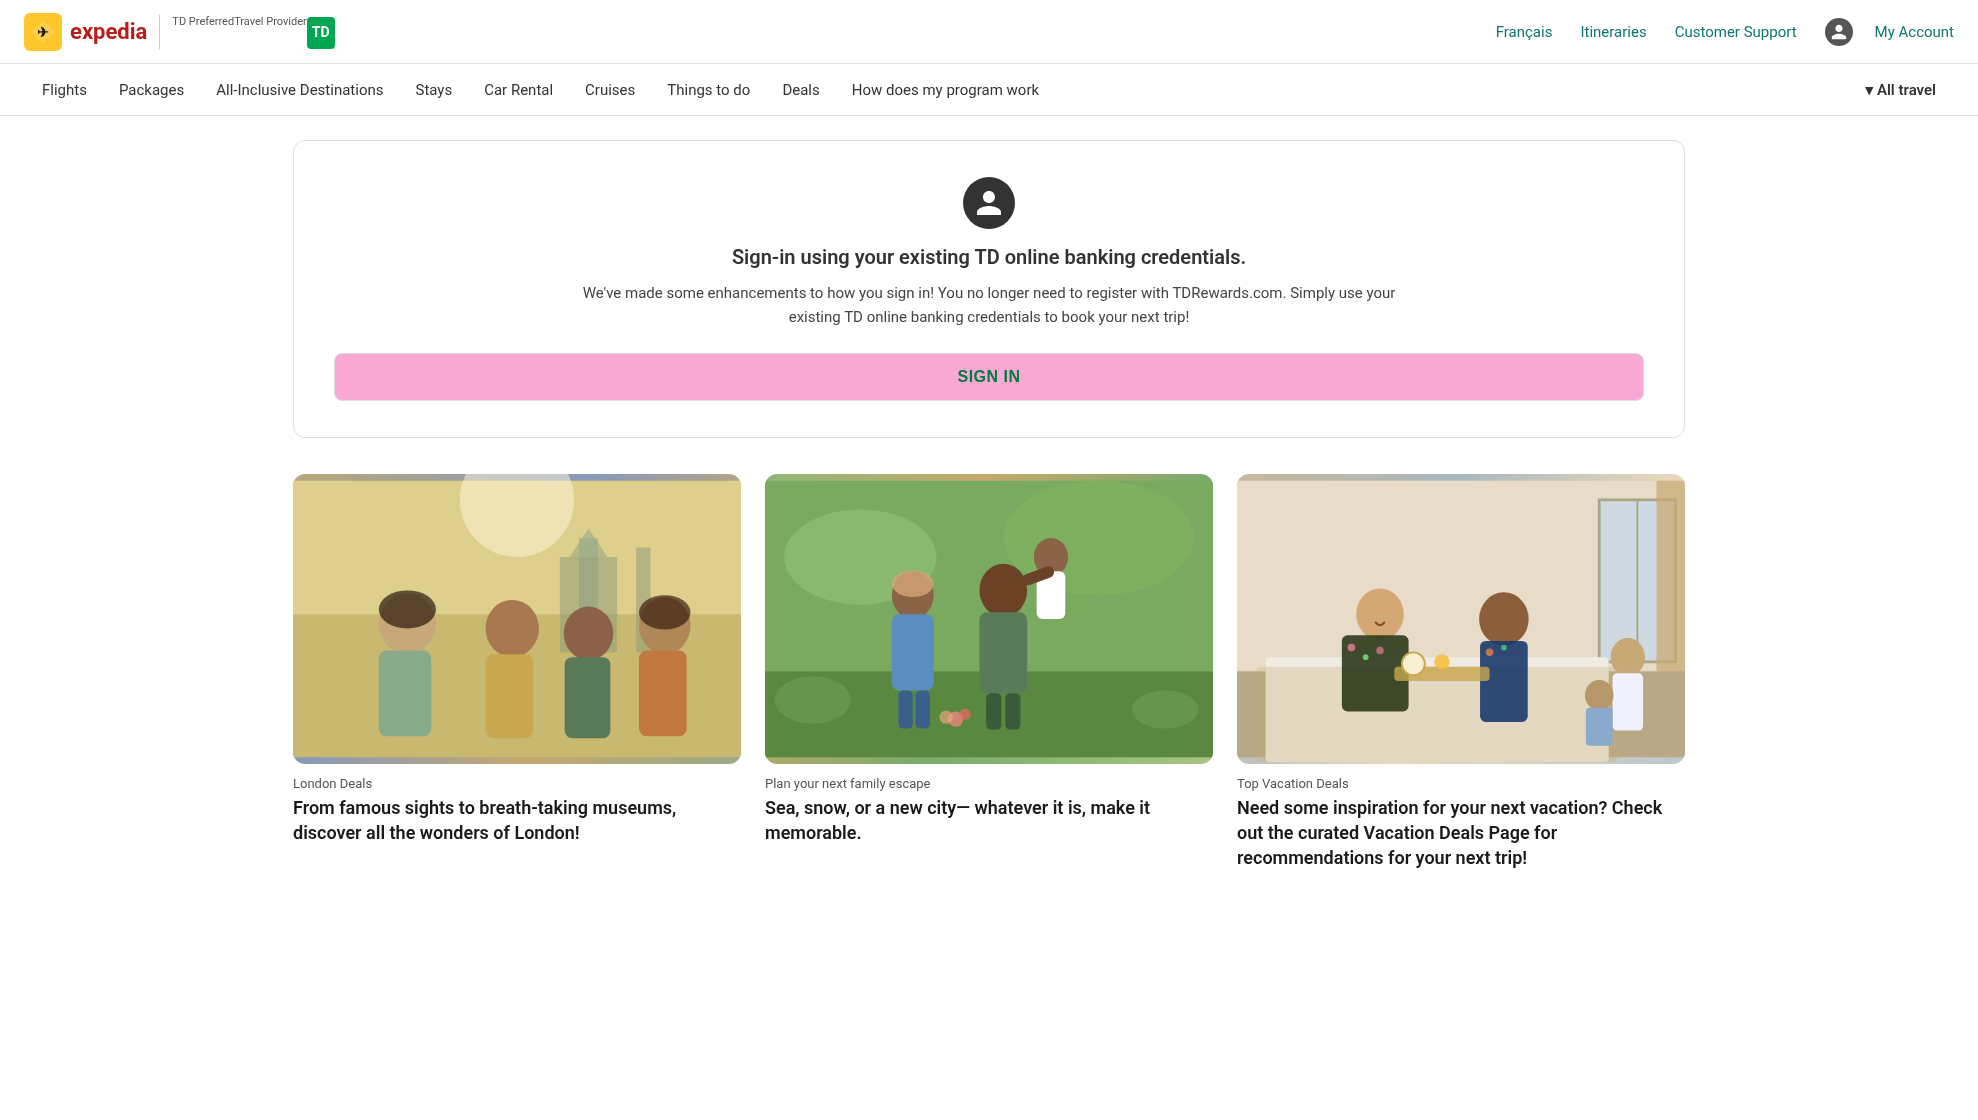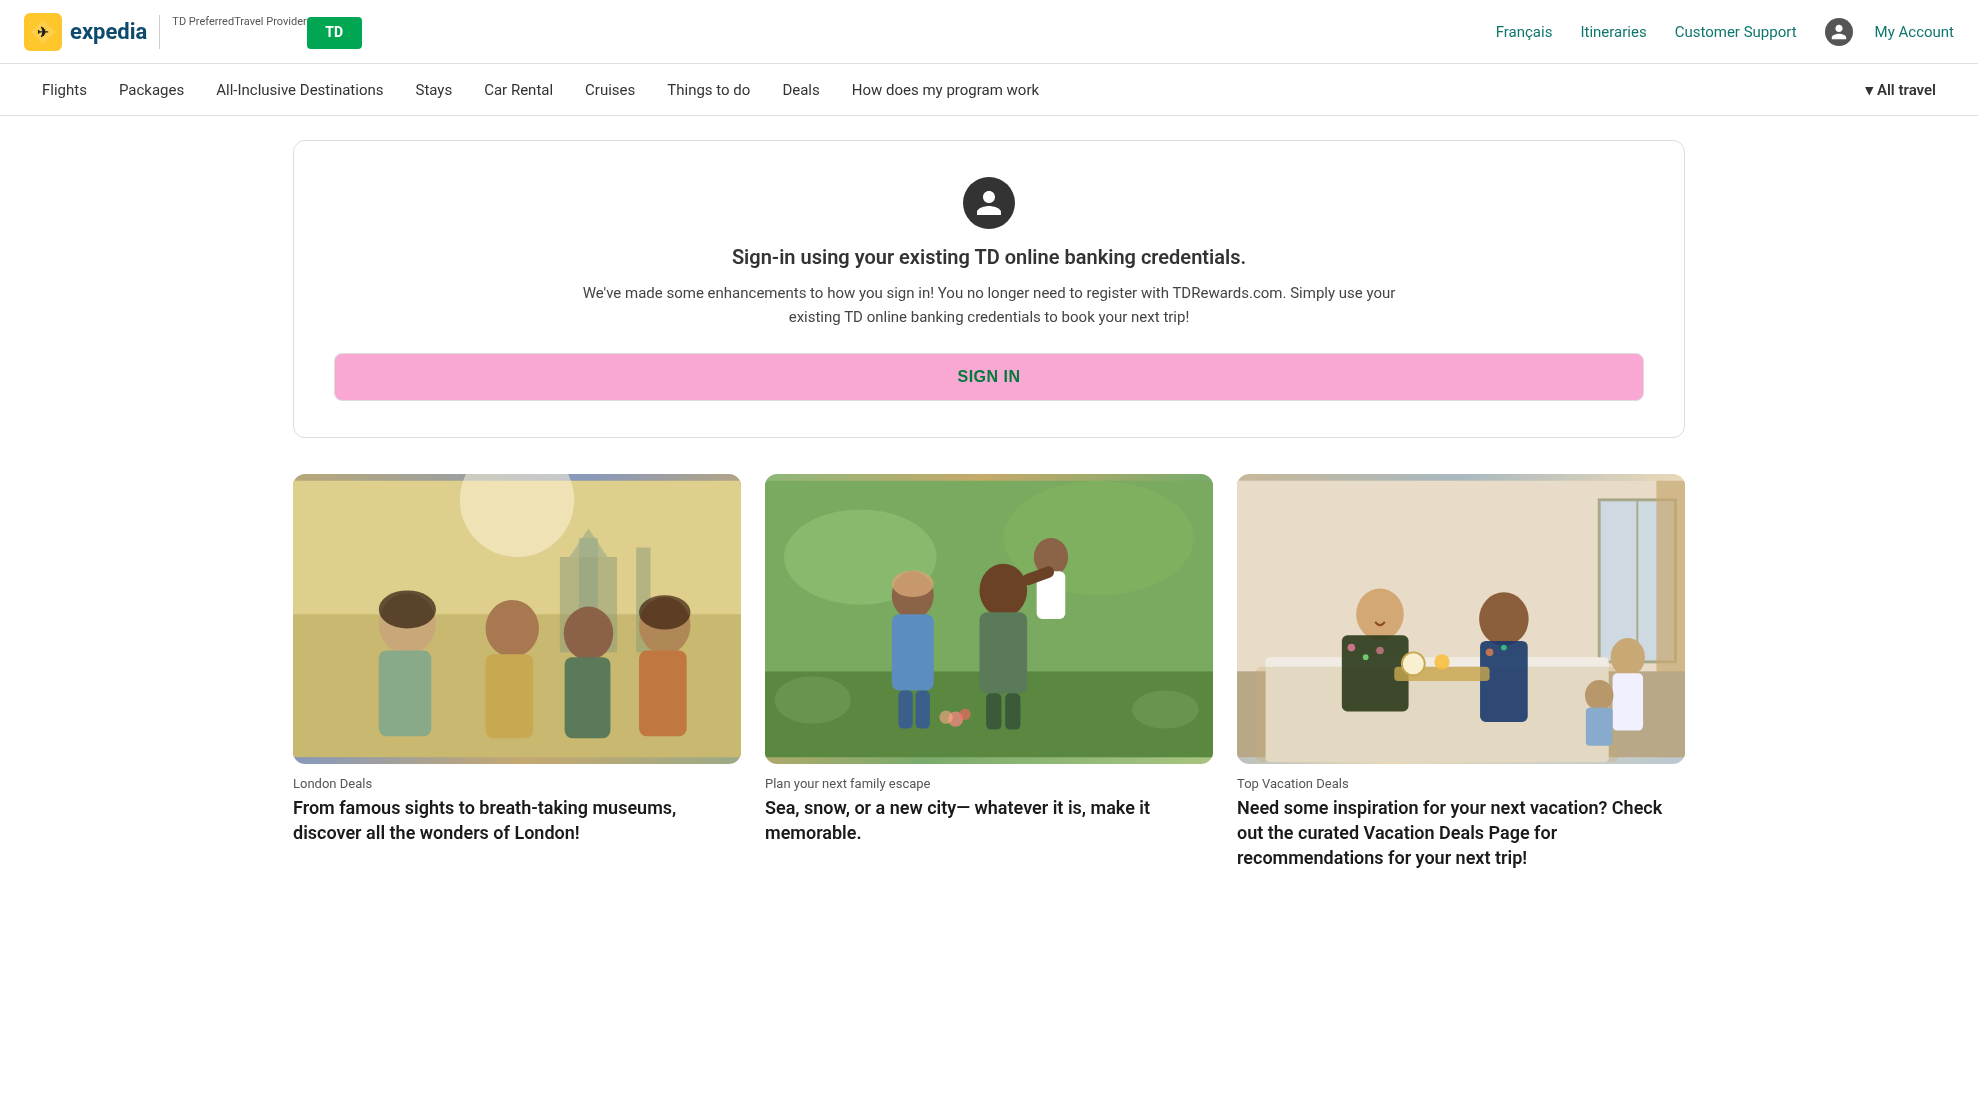--- a/index.html
+++ b/index.html
@@ -24,38 +24,38 @@
       align-items: center;
       gap: 8px;
     }
     .expedia-logo-icon {
       width: 38px;
       height: 38px;
     }
     .expedia-wordmark {
       font-size: 22px;
       font-weight: 700;
-      color: #0c4a6e;
+      color: #b91c1c;
     }
     .td-badge {
       display: flex;
       flex-direction: row;
       align-items: flex-start;
       font-size: 11px;
       color: #555;
       border-left: 1px solid #ccc;
       padding-left: 12px;
       line-height: 1.3;
     }
     .td-logo {
       background: #00a651;
       color: #fff;
       font-weight: 700;
       font-size: 14px;
-      width: 55px;
+      width: 28px;
       height: 32px;
       display: flex;
       align-items: center;
       justify-content: center;
       border-radius: 4px;
       margin-top: 2px;
     }
     .top-bar-right {
       display: flex;
       align-items: center;

